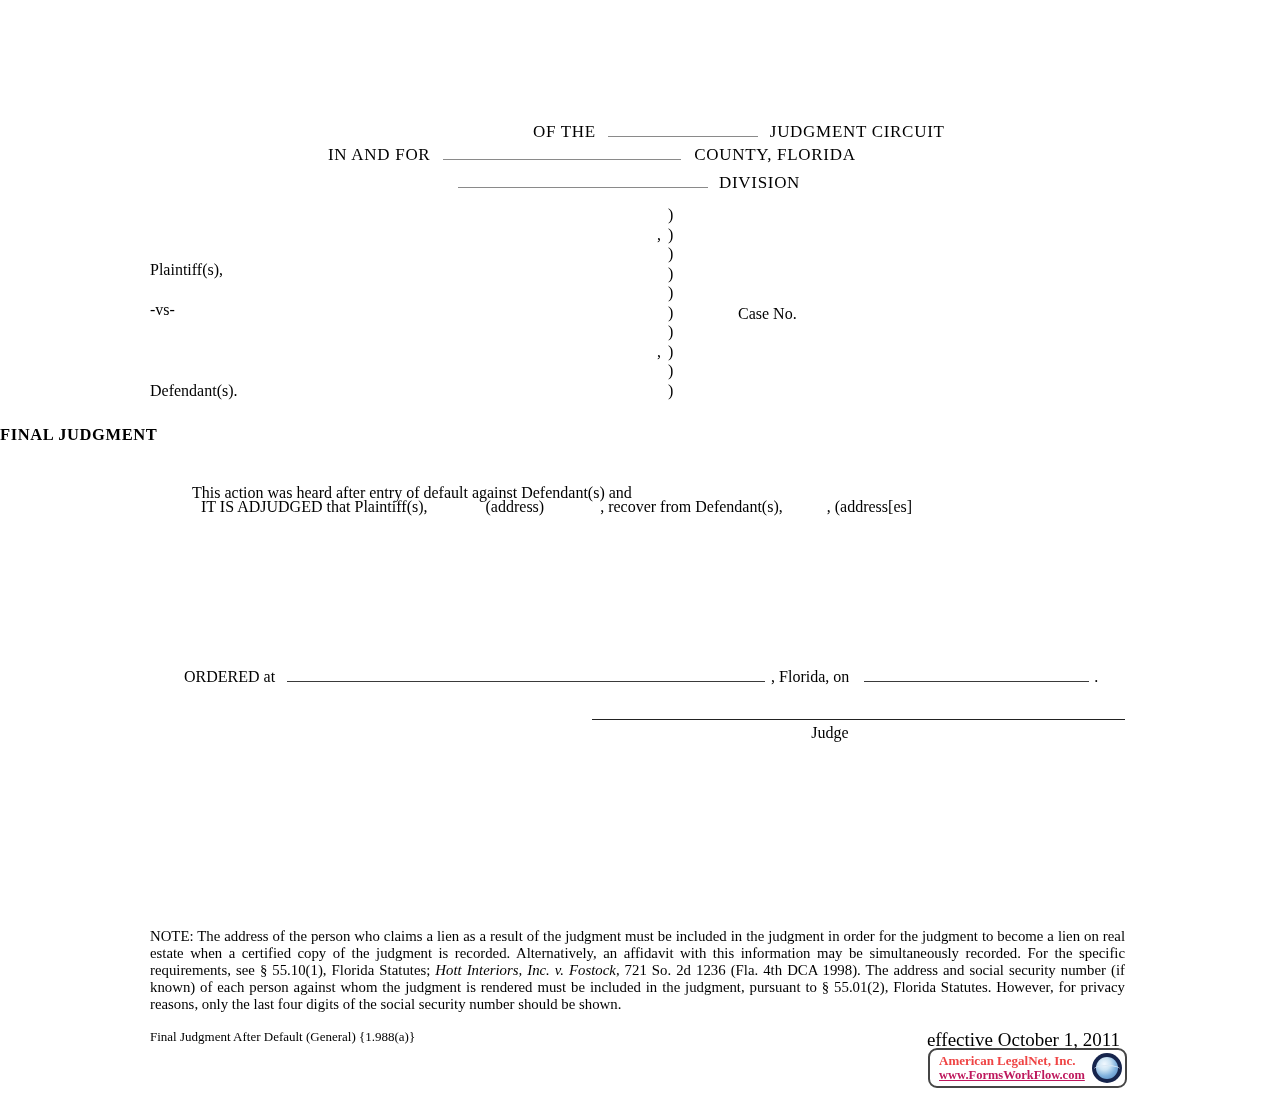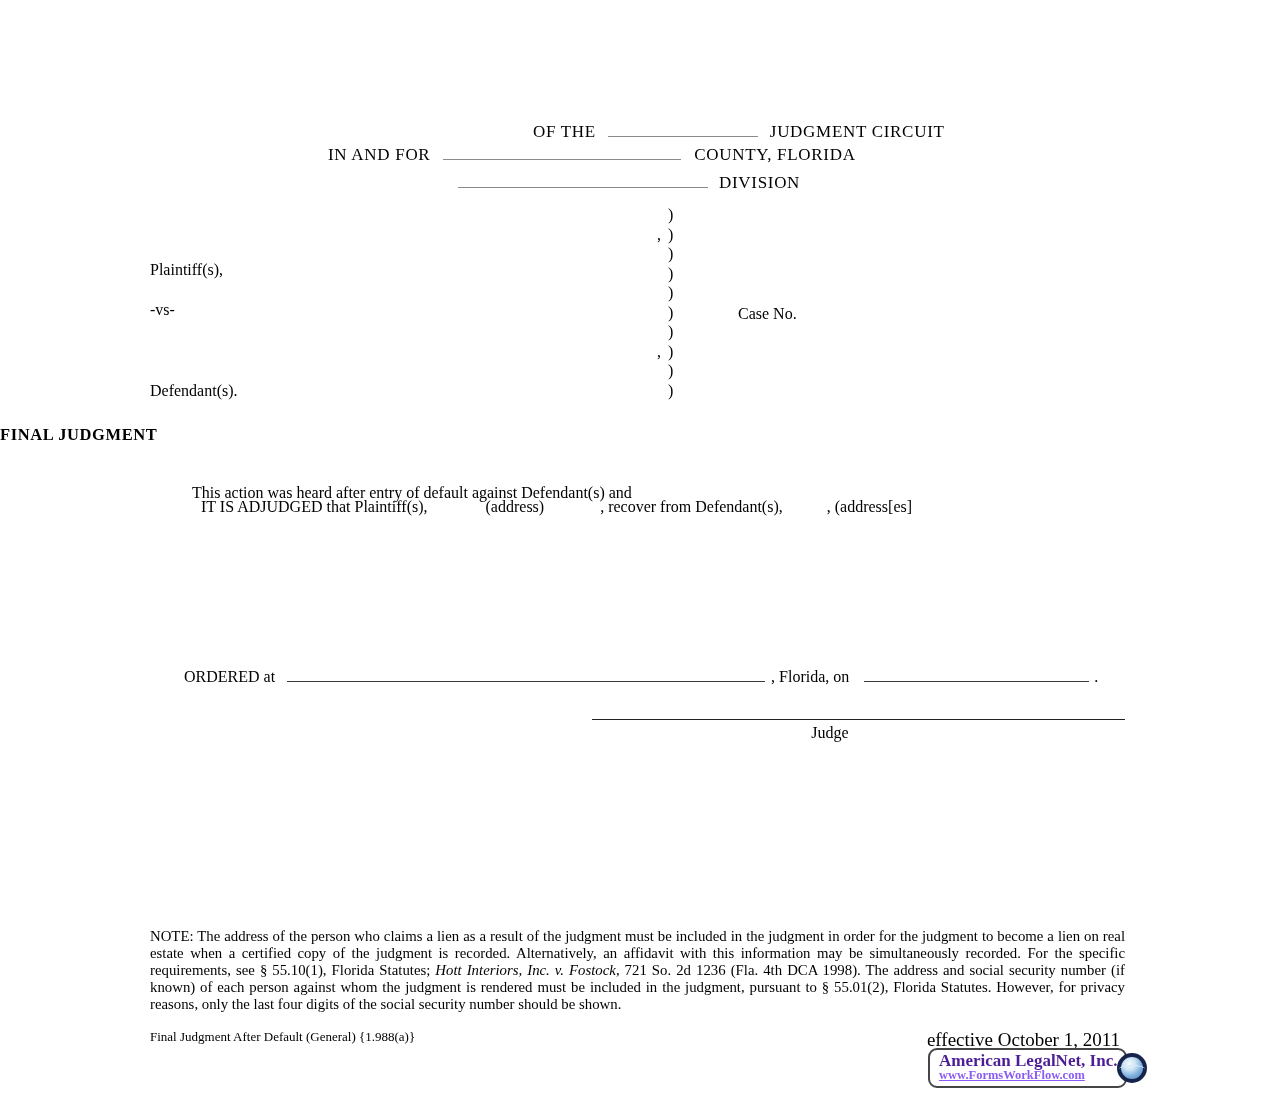--- a/index.html
+++ b/index.html
@@ -63,24 +63,24 @@
   .badge{
     left:928px;top:1048px;width:199px;height:40px;
     border:2px solid #454545;border-radius:9px;
     box-sizing:border-box;
     display:flex;align-items:center;
     padding:1px 3px 1px 9px;
     background:#fff;
   }
   .badge-text{flex:1;display:flex;flex-direction:column;justify-content:center;line-height:15px;}
   .badge-company{
-    font-weight:bold;font-size:17px;color:#4c1d95;white-space:nowrap;
+    font-weight:bold;font-size:13px;color:#ef4444;white-space:nowrap;
   }
   .badge-url{
-    font-weight:bold;font-size:12.5px;color:#8b5cf6;
+    font-weight:bold;font-size:12.5px;color:#be185d;
     text-decoration:underline;white-space:nowrap;cursor:pointer;
   }
   .globe{
     width:30px;height:30px;border-radius:50%;
     background:#16244c;
     position:relative;flex-shrink:0;
   }
   .globe::after{
     content:"";
     position:absolute;left:4px;top:4px;width:22px;height:22px;border-radius:50%;

